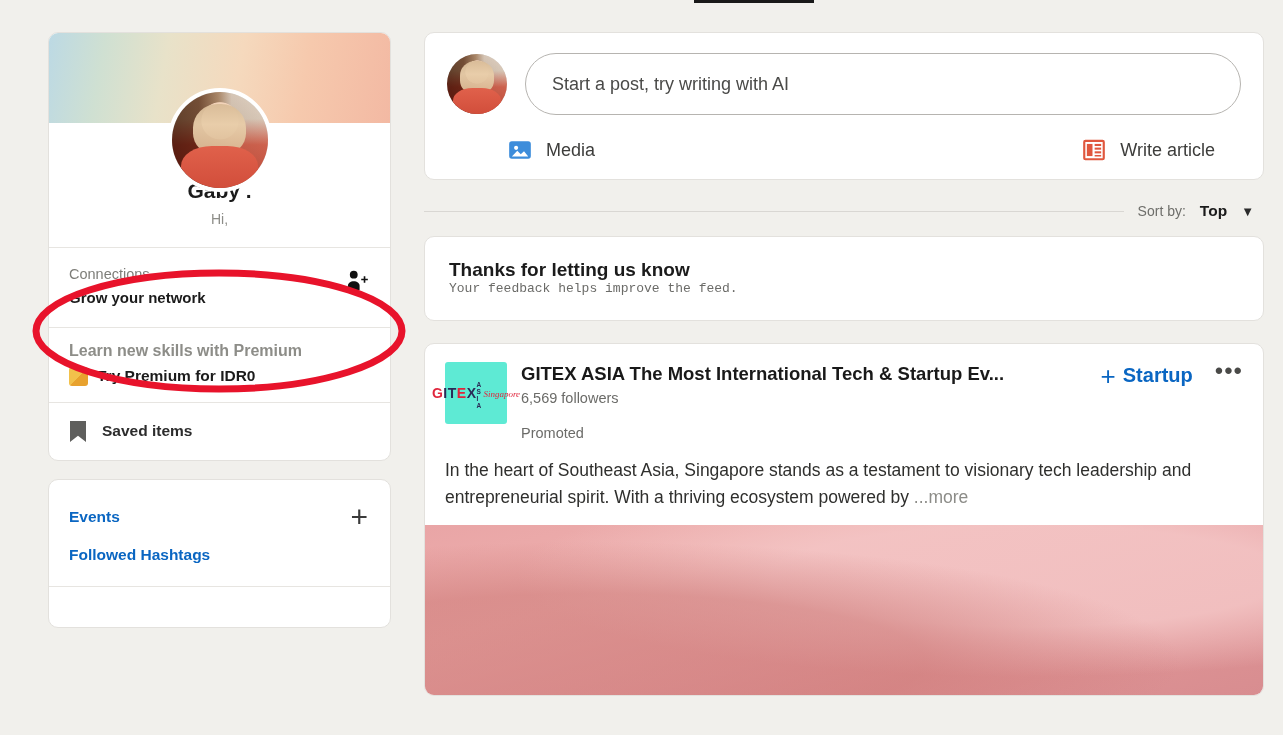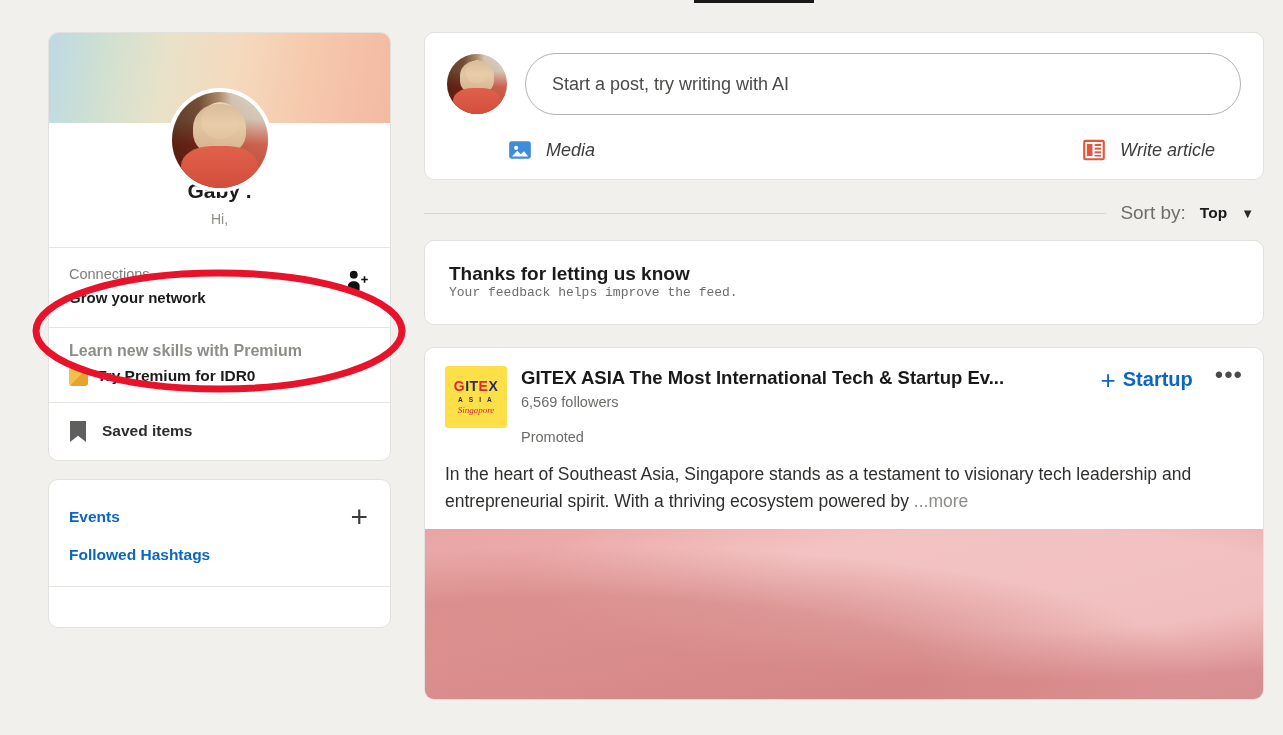--- a/index.html
+++ b/index.html
@@ -128,41 +128,41 @@
   }
   .comp-placeholder{ font-size:18px; color:#4a4a48; }
   .comp-actions{
     display:flex; align-items:center; margin-top:22px; padding:0 26px 0 60px; gap:0;
   }
   .comp-act{
     display:flex; align-items:center; gap:13px; cursor:pointer; flex:1;
   }
   .comp-act.ev{ flex:1; justify-content:flex-start; padding-left:18px;}
   .comp-act.wa{ flex:1; justify-content:flex-end; }
-  .act-label{ font-size:18px; color:#3d3d3b;font-style:italic; }
+  .act-label{ font-size:18px; color:#3d3d3b; }
 
   .sortbar{
     display:flex; align-items:center; gap:14px; margin:22px 0 16px 0; padding-right:10px;
   }
   .sortline{ flex:1; height:1px; background:#d9d7d3; }
-  .sort-by{ font-size:19px; color:#6e6e6a; }
+  .sort-by{ font-size:14px; color:#6e6e6a; }
   .sort-val{ font-size:15.5px; color:#1b1b1b; font-weight:600; }
   .sort-caret{ font-size:13px; color:#2b2b2b; cursor:pointer; }
 
   .fb-card{ padding:22px 24px 24px 24px; }
   .fb-title{ font-size:19px; font-weight:600; color:#1b1b1b; }
   .fb-sub{ font-size:13px; color:#6b6b68; margin-top:0;font-family:Liberation Mono, monospace; }
 
   .post-card{ margin-top:22px; }
   .post-head{
     display:flex; align-items:flex-start; padding:18px 20px 0 20px; gap:14px;
   }
   .post-logo{
-    width:62px; height:62px; flex:none; background:#fde047;
-    display:flex; flex-direction:column; align-items:center; justify-content:center;
+    width:62px; height:62px; flex:none; background:#5eead4;
+    display:flex; align-items:center; justify-content:center;
     border-radius:3px;
   }
   .gx-row1{ font-size:14px; font-weight:700; letter-spacing:.5px; line-height:1; }
   .gx-row2{ font-size:6.5px; font-weight:600; letter-spacing:2.2px; color:#2b2b57; margin-top:3px; }
   .gx-row3{ font-size:9px; color:#e0253c; font-style:italic; font-family:"Liberation Serif",serif; margin-top:2px; }
   .post-meta{ flex:1; min-width:0; padding-top:1px; }
   .post-name{
     font-size:18.5px; font-weight:600; color:#191919;
     white-space:nowrap; overflow:hidden; text-overflow:ellipsis; max-width:520px;
   }

